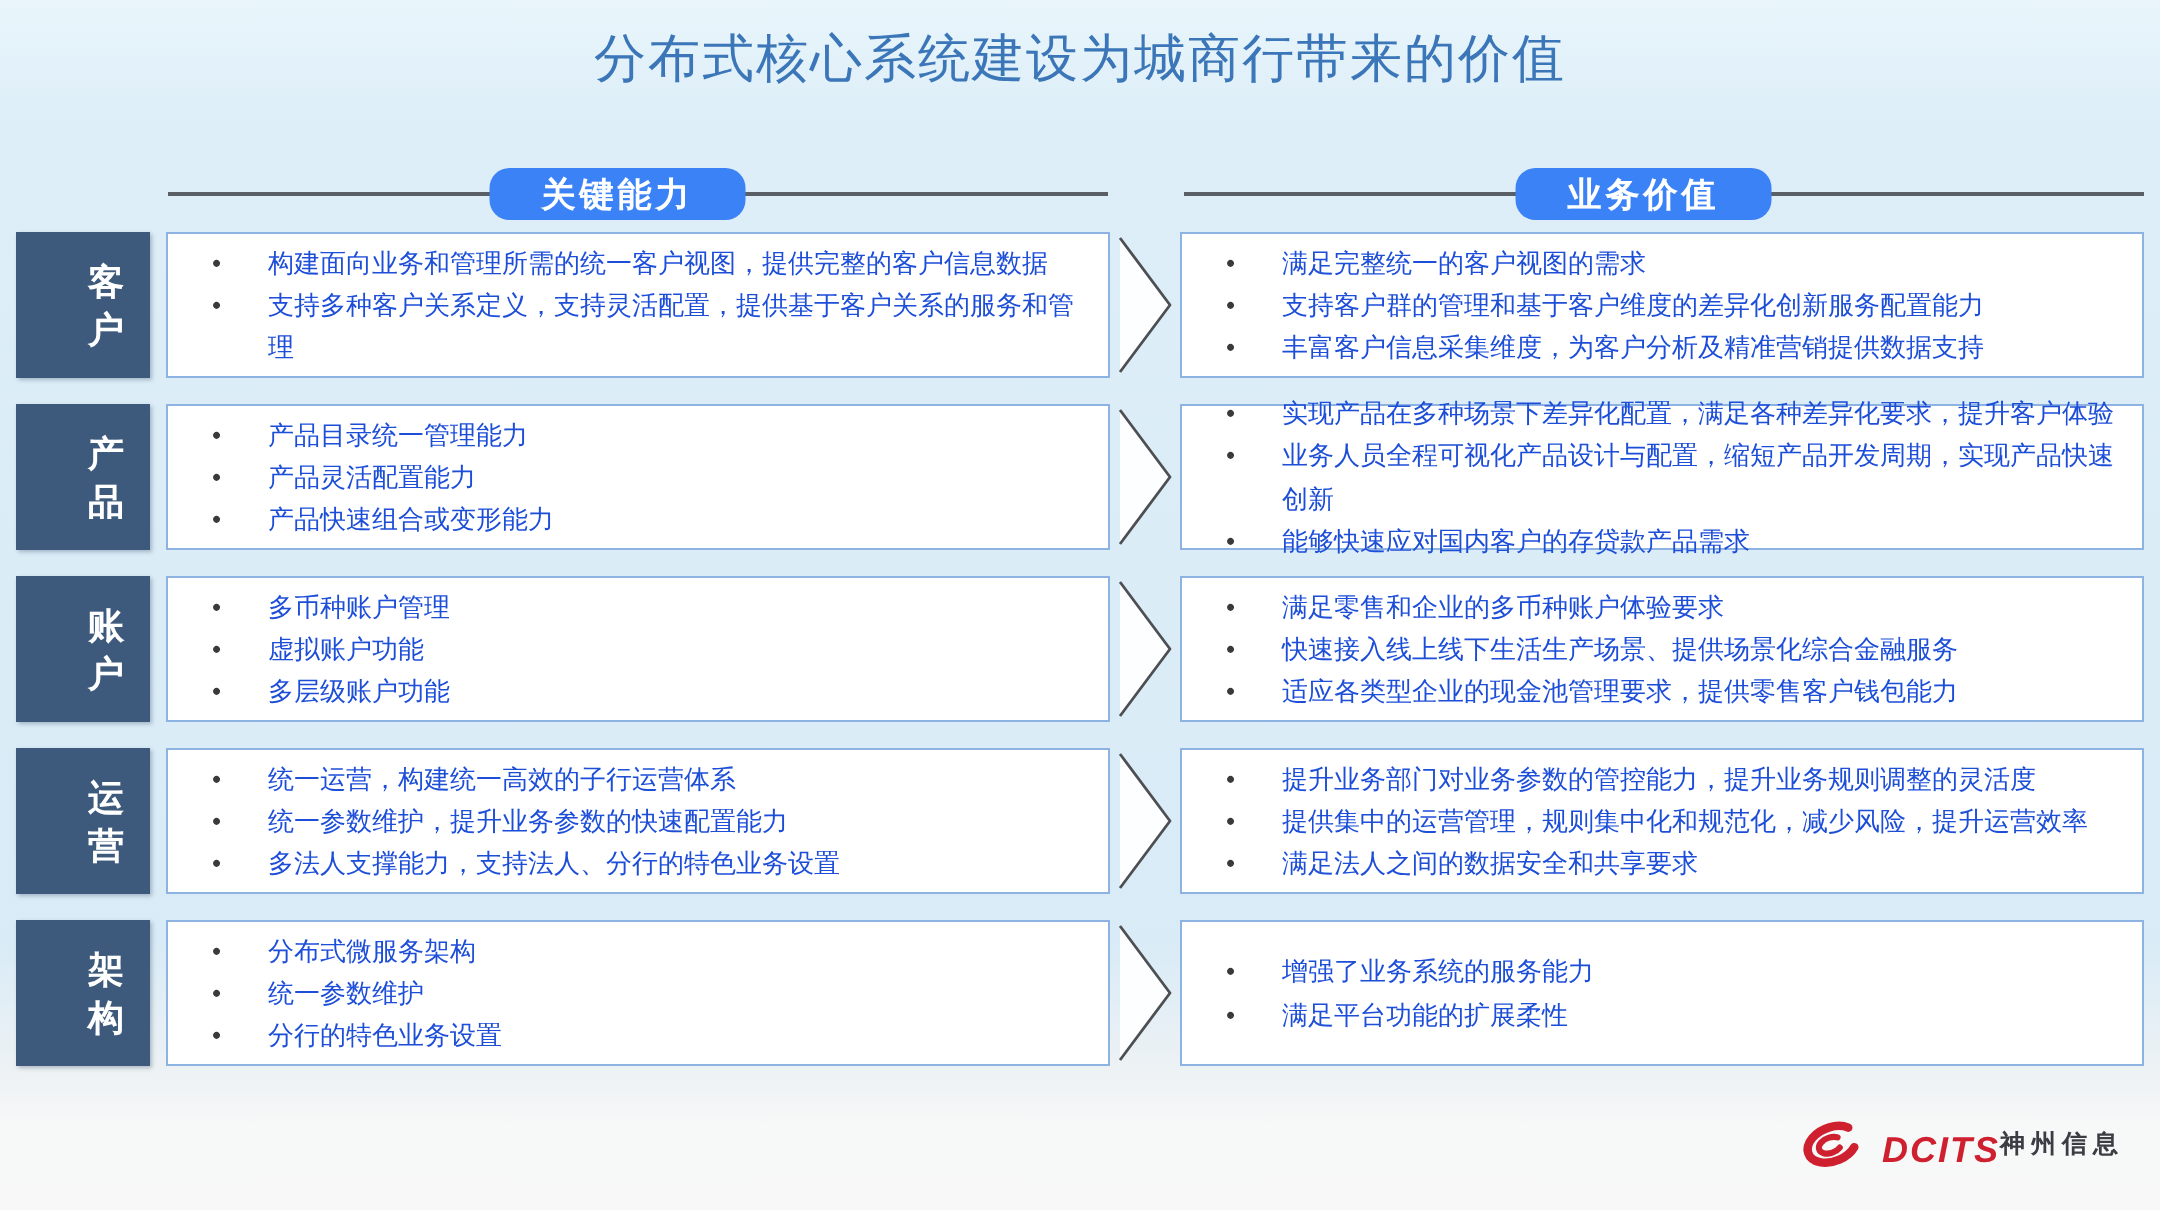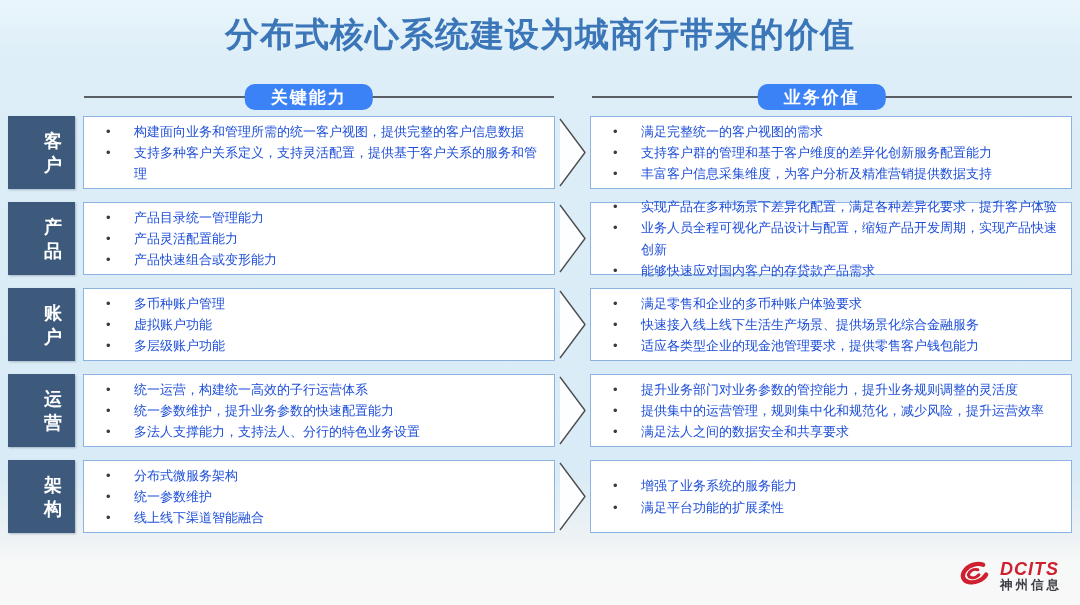--- a/index.html
+++ b/index.html
@@ -7,22 +7,22 @@
   body {
     font-family: "Liberation Sans", "DejaVu Sans", sans-serif;
     position: relative;
     overflow: hidden;
     background: linear-gradient(180deg, #e9f5fb 0%, #ddeef8 10%, #d9ebf6 78%, #eef2f4 89%, #f7f8f8 93%, #f8f8f8 100%);
   }
   .slide-title {
     position: absolute;
     top: 12px; left: 0; right: 0;
     text-align: center;
-    font-size: 34px;
-    font-weight: bold;
+    font-size: 26px;
+    font-weight: normal;
     color: #3b76b8;
     letter-spacing: 1px;
   }
   
   .col-header {
     position: absolute;
     top: 84px;
     height: 26px;
   }
   .col-header .rule {
@@ -117,21 +117,21 @@
 
   
   .logo {
     position: absolute;
     right: 18px;
     bottom: 10px;
     display: flex;
     align-items: center;
     gap: 7px;
   }
-  .logo-text { display: flex; flex-direction: column; line-height: 1.05; }
+  .logo-text { display: flex; flex-direction: row; line-height: 1.05; }
   .logo-brand {
     color: #cf2030;
     font-weight: bold;
     font-style: italic;
     font-size: 18px;
     letter-spacing: 1px;
   }
   .logo-company {
     color: #3c3c44;
     font-weight: bold;
@@ -245,21 +245,21 @@
       </ul>
     </div>
   </div>
 
   <div class="row">
     <div class="row-label">架构</div>
     <div class="content-box cap-box">
       <ul>
         <li>分布式微服务架构</li>
         <li>统一参数维护</li>
-        <li>线上线下渠道智能融合</li>
+        <li>分行的特色业务设置</li>
       </ul>
     </div>
     <div class="arrow-cell">
       <svg width="30" height="71" viewBox="0 0 30 71">
           <polyline points="2,2 27,35.5 2,69" fill="#fdfeff" stroke="#4d4f52" stroke-width="1.4" stroke-linejoin="round"></polyline>
         </svg>
     </div>
     <div class="content-box val-box">
       <ul>
         <li>增强了业务系统的服务能力</li>

